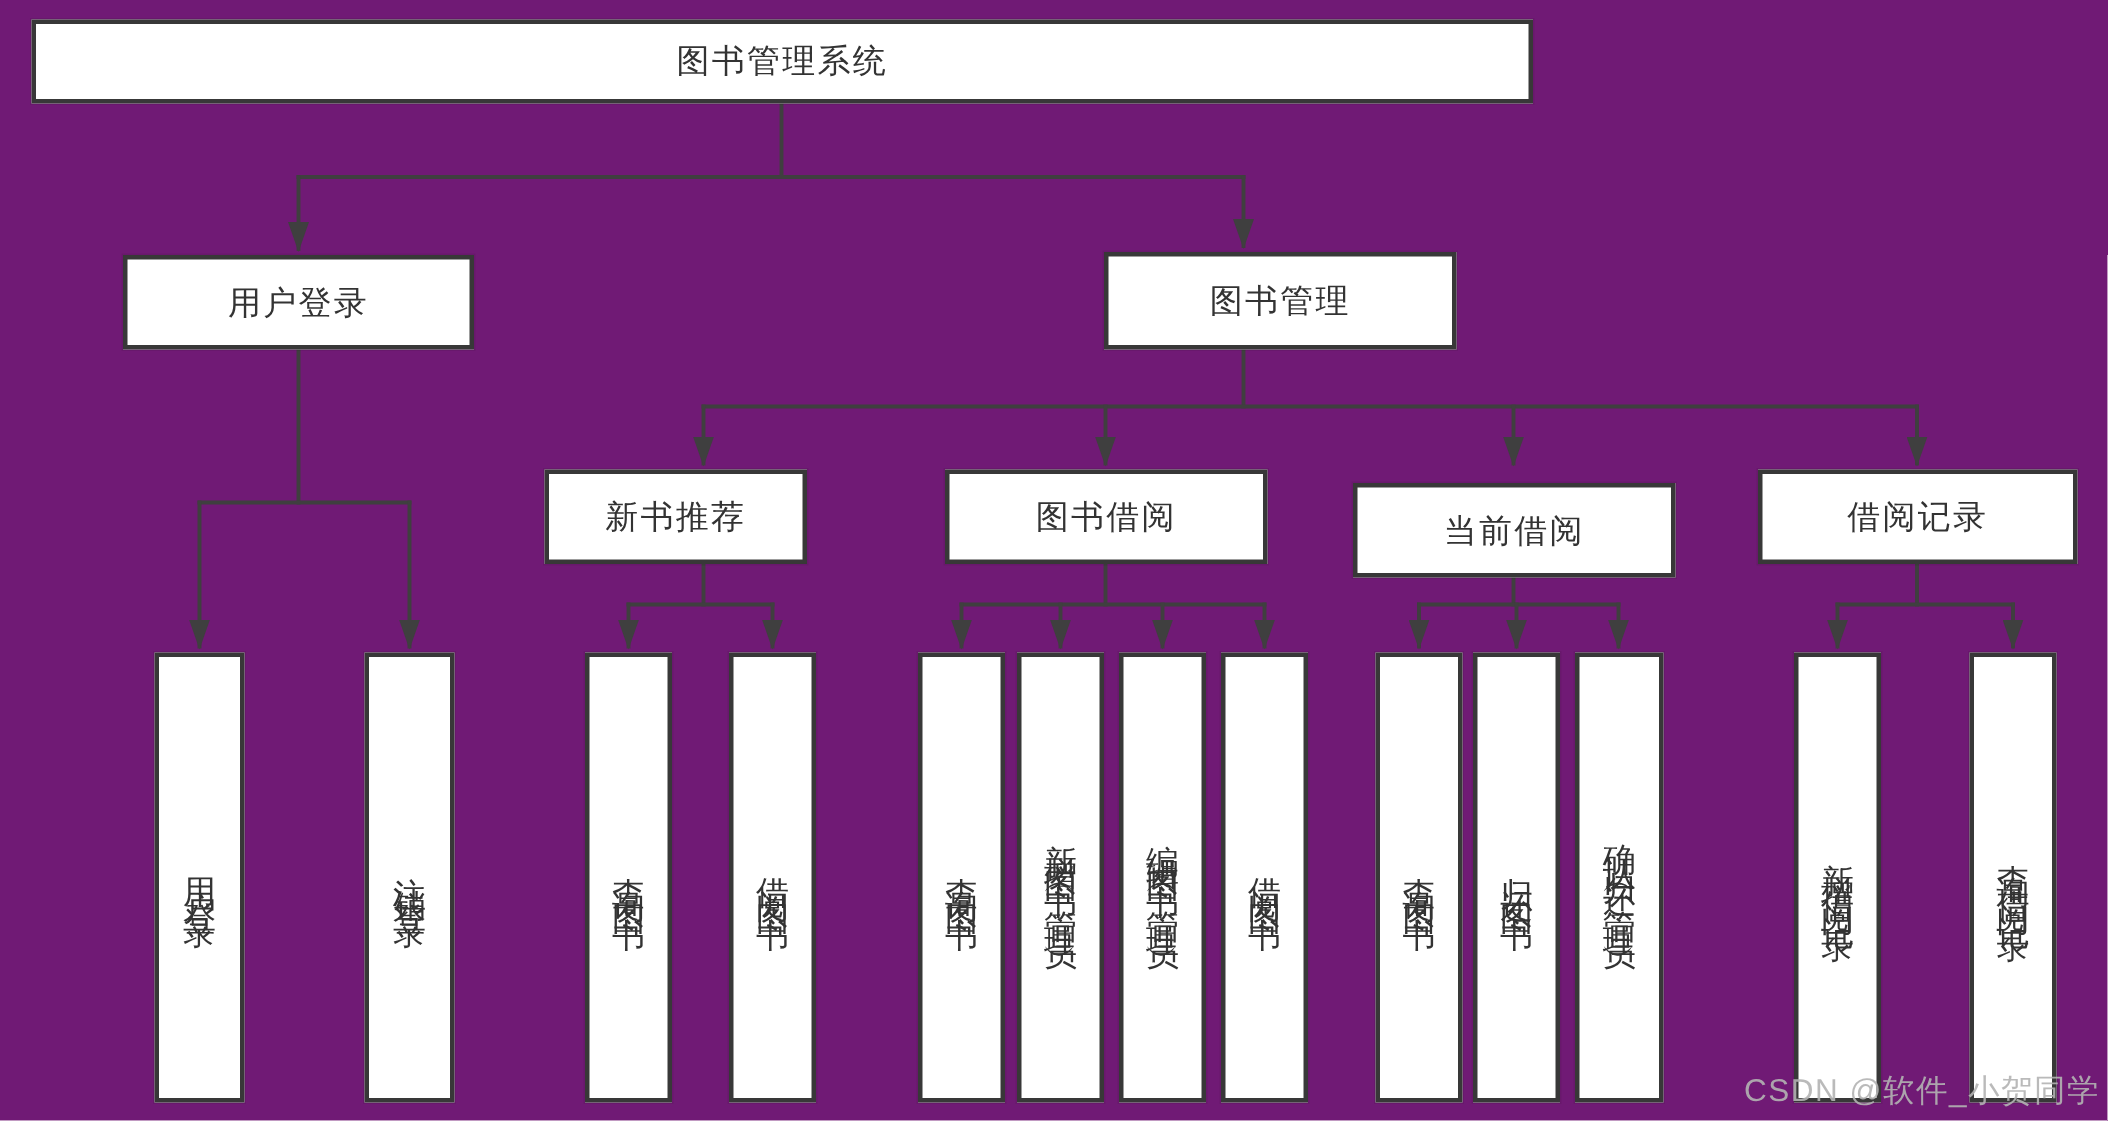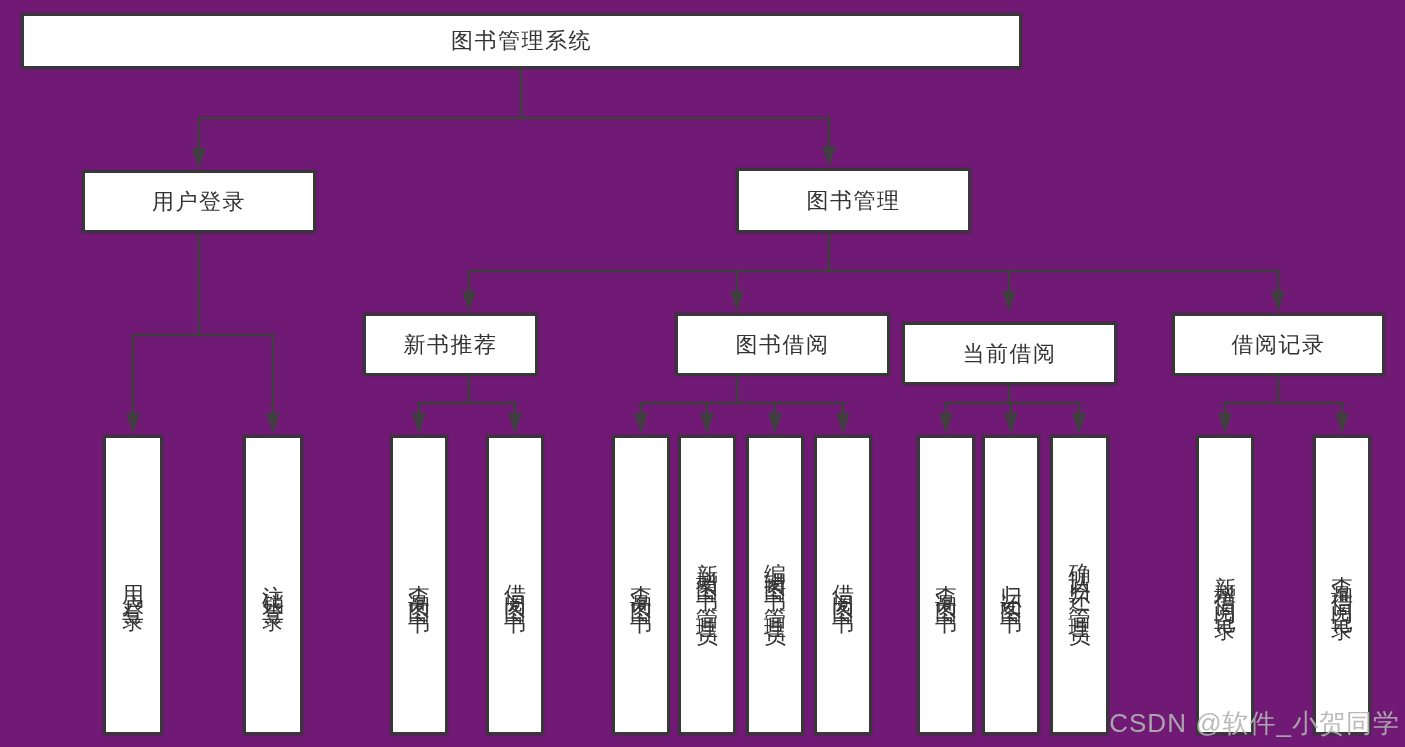--- a/index.html
+++ b/index.html
@@ -24,21 +24,21 @@
   }
   .leaf span{
     writing-mode:vertical-rl;
     text-orientation:mixed;
     letter-spacing:9px;
     line-height:1;
     white-space:nowrap;
   }
   .watermark{
     position:absolute;right:5px;bottom:6px;z-index:5;
-    font-size:26px;color:var(--watermark-color);
+    font-size:21px;color:var(--watermark-color);
     letter-spacing:1px;opacity:0.9;
   }
 </style>
 </head>
 <body>
 
 <div class="canvas">
 
   <svg class="connectors" width="1405" height="747" viewBox="0 0 1405 747" xmlns="http://www.w3.org/2000/svg">
     <defs>
@@ -97,21 +97,21 @@
   <div class="box" style="left:82px;top:170px;width:234px;height:63px;">
     <span>用户登录</span>
   </div>
   <div class="box" style="left:736px;top:168px;width:235px;height:65px;">
     <span>图书管理</span>
   </div>
 
   <div class="box" style="left:363px;top:313px;width:175px;height:63px;">
     <span>新书推荐</span>
   </div>
-  <div class="box" style="left:630px;top:313px;width:215px;height:63px;margin-left:45px;">
+  <div class="box" style="left:630px;top:313px;width:215px;height:63px;">
     <span>图书借阅</span>
   </div>
   <div class="box" style="left:902px;top:322px;width:215px;height:63px;">
     <span>当前借阅</span>
   </div>
   <div class="box" style="left:1172px;top:313px;width:213px;height:63px;">
     <span>借阅记录</span>
   </div>
 
   <div class="box leaf" style="left:103px;top:435px;width:60px;height:300px;">

